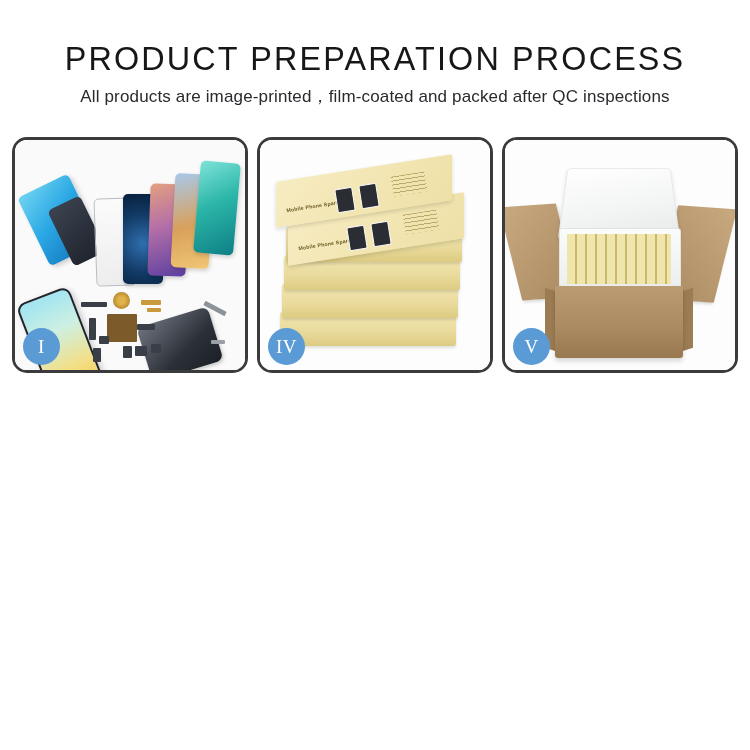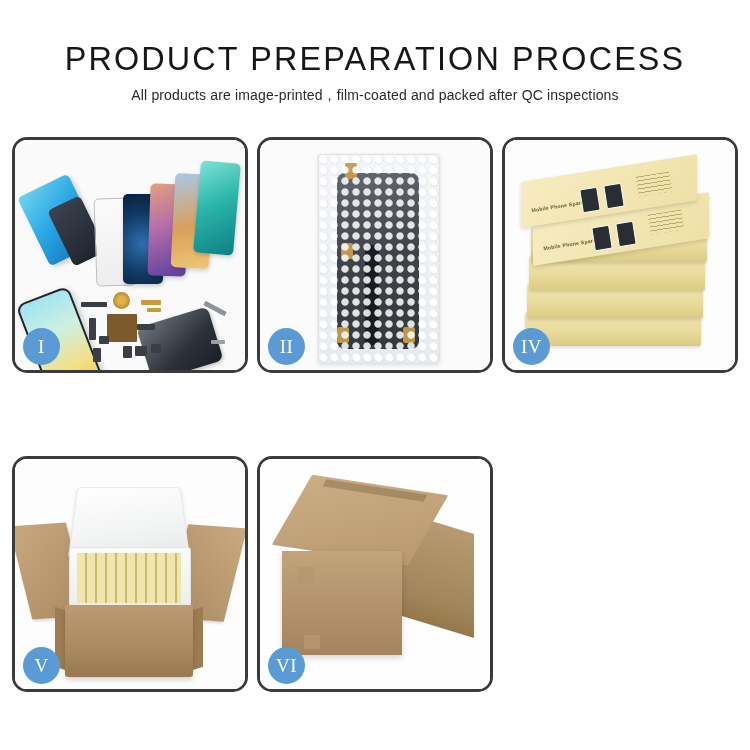--- a/index.html
+++ b/index.html
@@ -27,21 +27,21 @@
     font-weight: 400;
     letter-spacing: 2.2px;
     color: #17171a;
     line-height: 1;
     white-space: nowrap;
     transform: scaleX(0.98);
   }
   #page-subtitle {
     margin-top: 13px;
     font-family: "Liberation Sans", sans-serif;
-    font-size: 14px;
+    font-size: 17px;
     font-weight: 400;
     letter-spacing: 0.15px;
     color: #2a2a2e;
     line-height: 1;
     white-space: nowrap;
   }
 
   
   #process-grid {
     position: absolute;
@@ -323,35 +323,20 @@
       <div class="part" style="left:108px;top:206px;width:9px;height:12px;"></div>
       <div class="part" style="left:78px;top:208px;width:8px;height:14px;"></div>
       <div class="part" style="left:120px;top:206px;width:12px;height:10px;"></div>
       <div class="part" style="left:136px;top:204px;width:10px;height:9px;"></div>
       <div class="part" style="left:188px;top:166px;width:24px;height:5px;background:#8d939a;transform:rotate(28deg);"></div>
       <div class="part" style="left:196px;top:200px;width:14px;height:4px;background:#9aa0a6;"></div>
     </div>
     <div class="step-badge">I</div>
   </div>
 
-  <div class="panel">
-    <div class="panel-photo">
-      <div class="p2-bg"></div>
-      <div class="bubble-pack">
-        <div class="bubble-screen"></div>
-        <div class="bubble-flex"></div>
-        <div class="bubble-tab" style="left:26px;top:8px;"></div>
-        <div class="bubble-tab" style="left:22px;top:88px;"></div>
-        <div class="bubble-tab" style="left:18px;top:172px;"></div>
-        <div class="bubble-tab" style="left:84px;top:172px;"></div>
-      </div>
-      <div class="bubble-overlay"></div>
-    </div>
-    <div class="step-badge">II</div>
-  </div>
 
 
   <div class="panel">
     <div class="panel-photo">
       <div class="p4-bg"></div>
       <div class="stack">
         <div class="sbox" style="left:8px;top:150px;"></div>
         <div class="sbox" style="left:10px;top:122px;"></div>
         <div class="sbox" style="left:12px;top:94px;"></div>
         <div class="sbox" style="left:14px;top:66px;"></div>
@@ -381,26 +366,14 @@
       <div class="c5-foam-box"></div>
       <div class="c5-inner"></div>
       <div class="c5-slats"></div>
       <div class="c5-body-l"></div>
       <div class="c5-body-r"></div>
       <div class="c5-body"></div>
     </div>
     <div class="step-badge">V</div>
   </div>
 
-  <div class="panel">
-    <div class="panel-photo">
-      <div class="p6-bg"></div>
-      <div class="c6-side"></div>
-      <div class="c6-top"></div>
-      <div class="c6-seam"></div>
-      <div class="c6-front"></div>
-      <div class="c6-tape1"></div>
-      <div class="c6-tape2"></div>
-    </div>
-    <div class="step-badge">VI</div>
-  </div>
 
 </div>
 
 </body></html>

